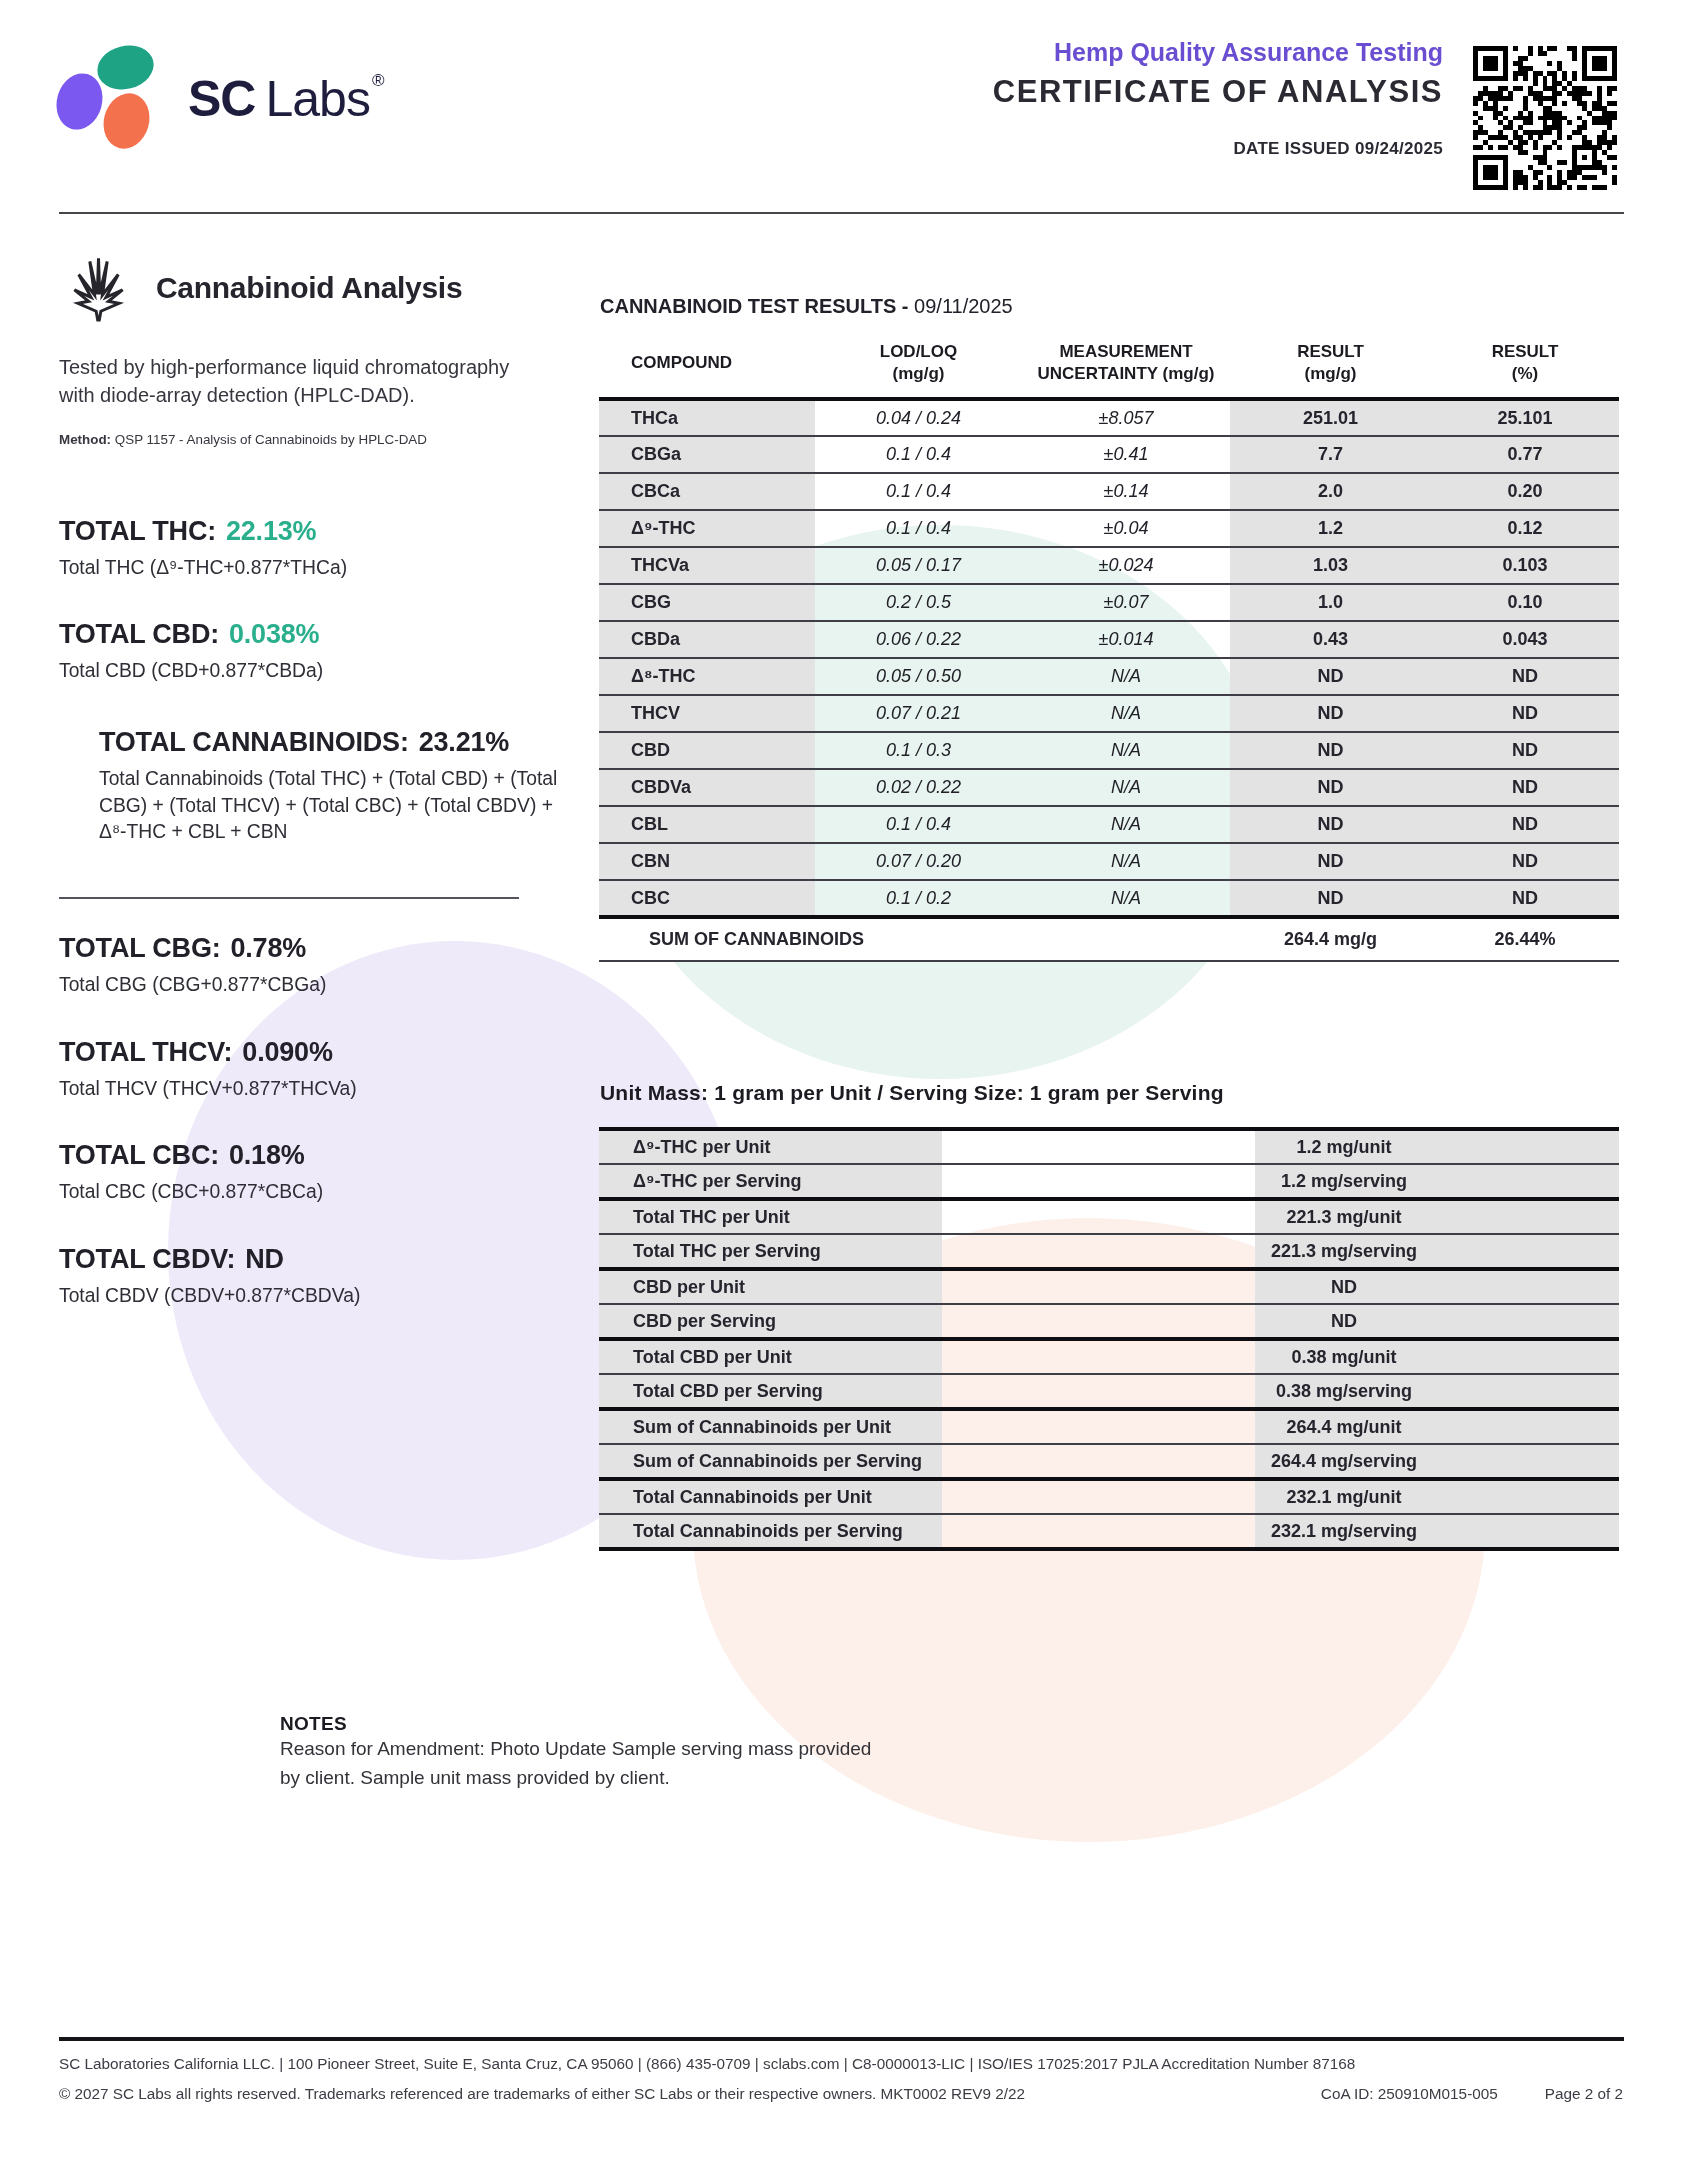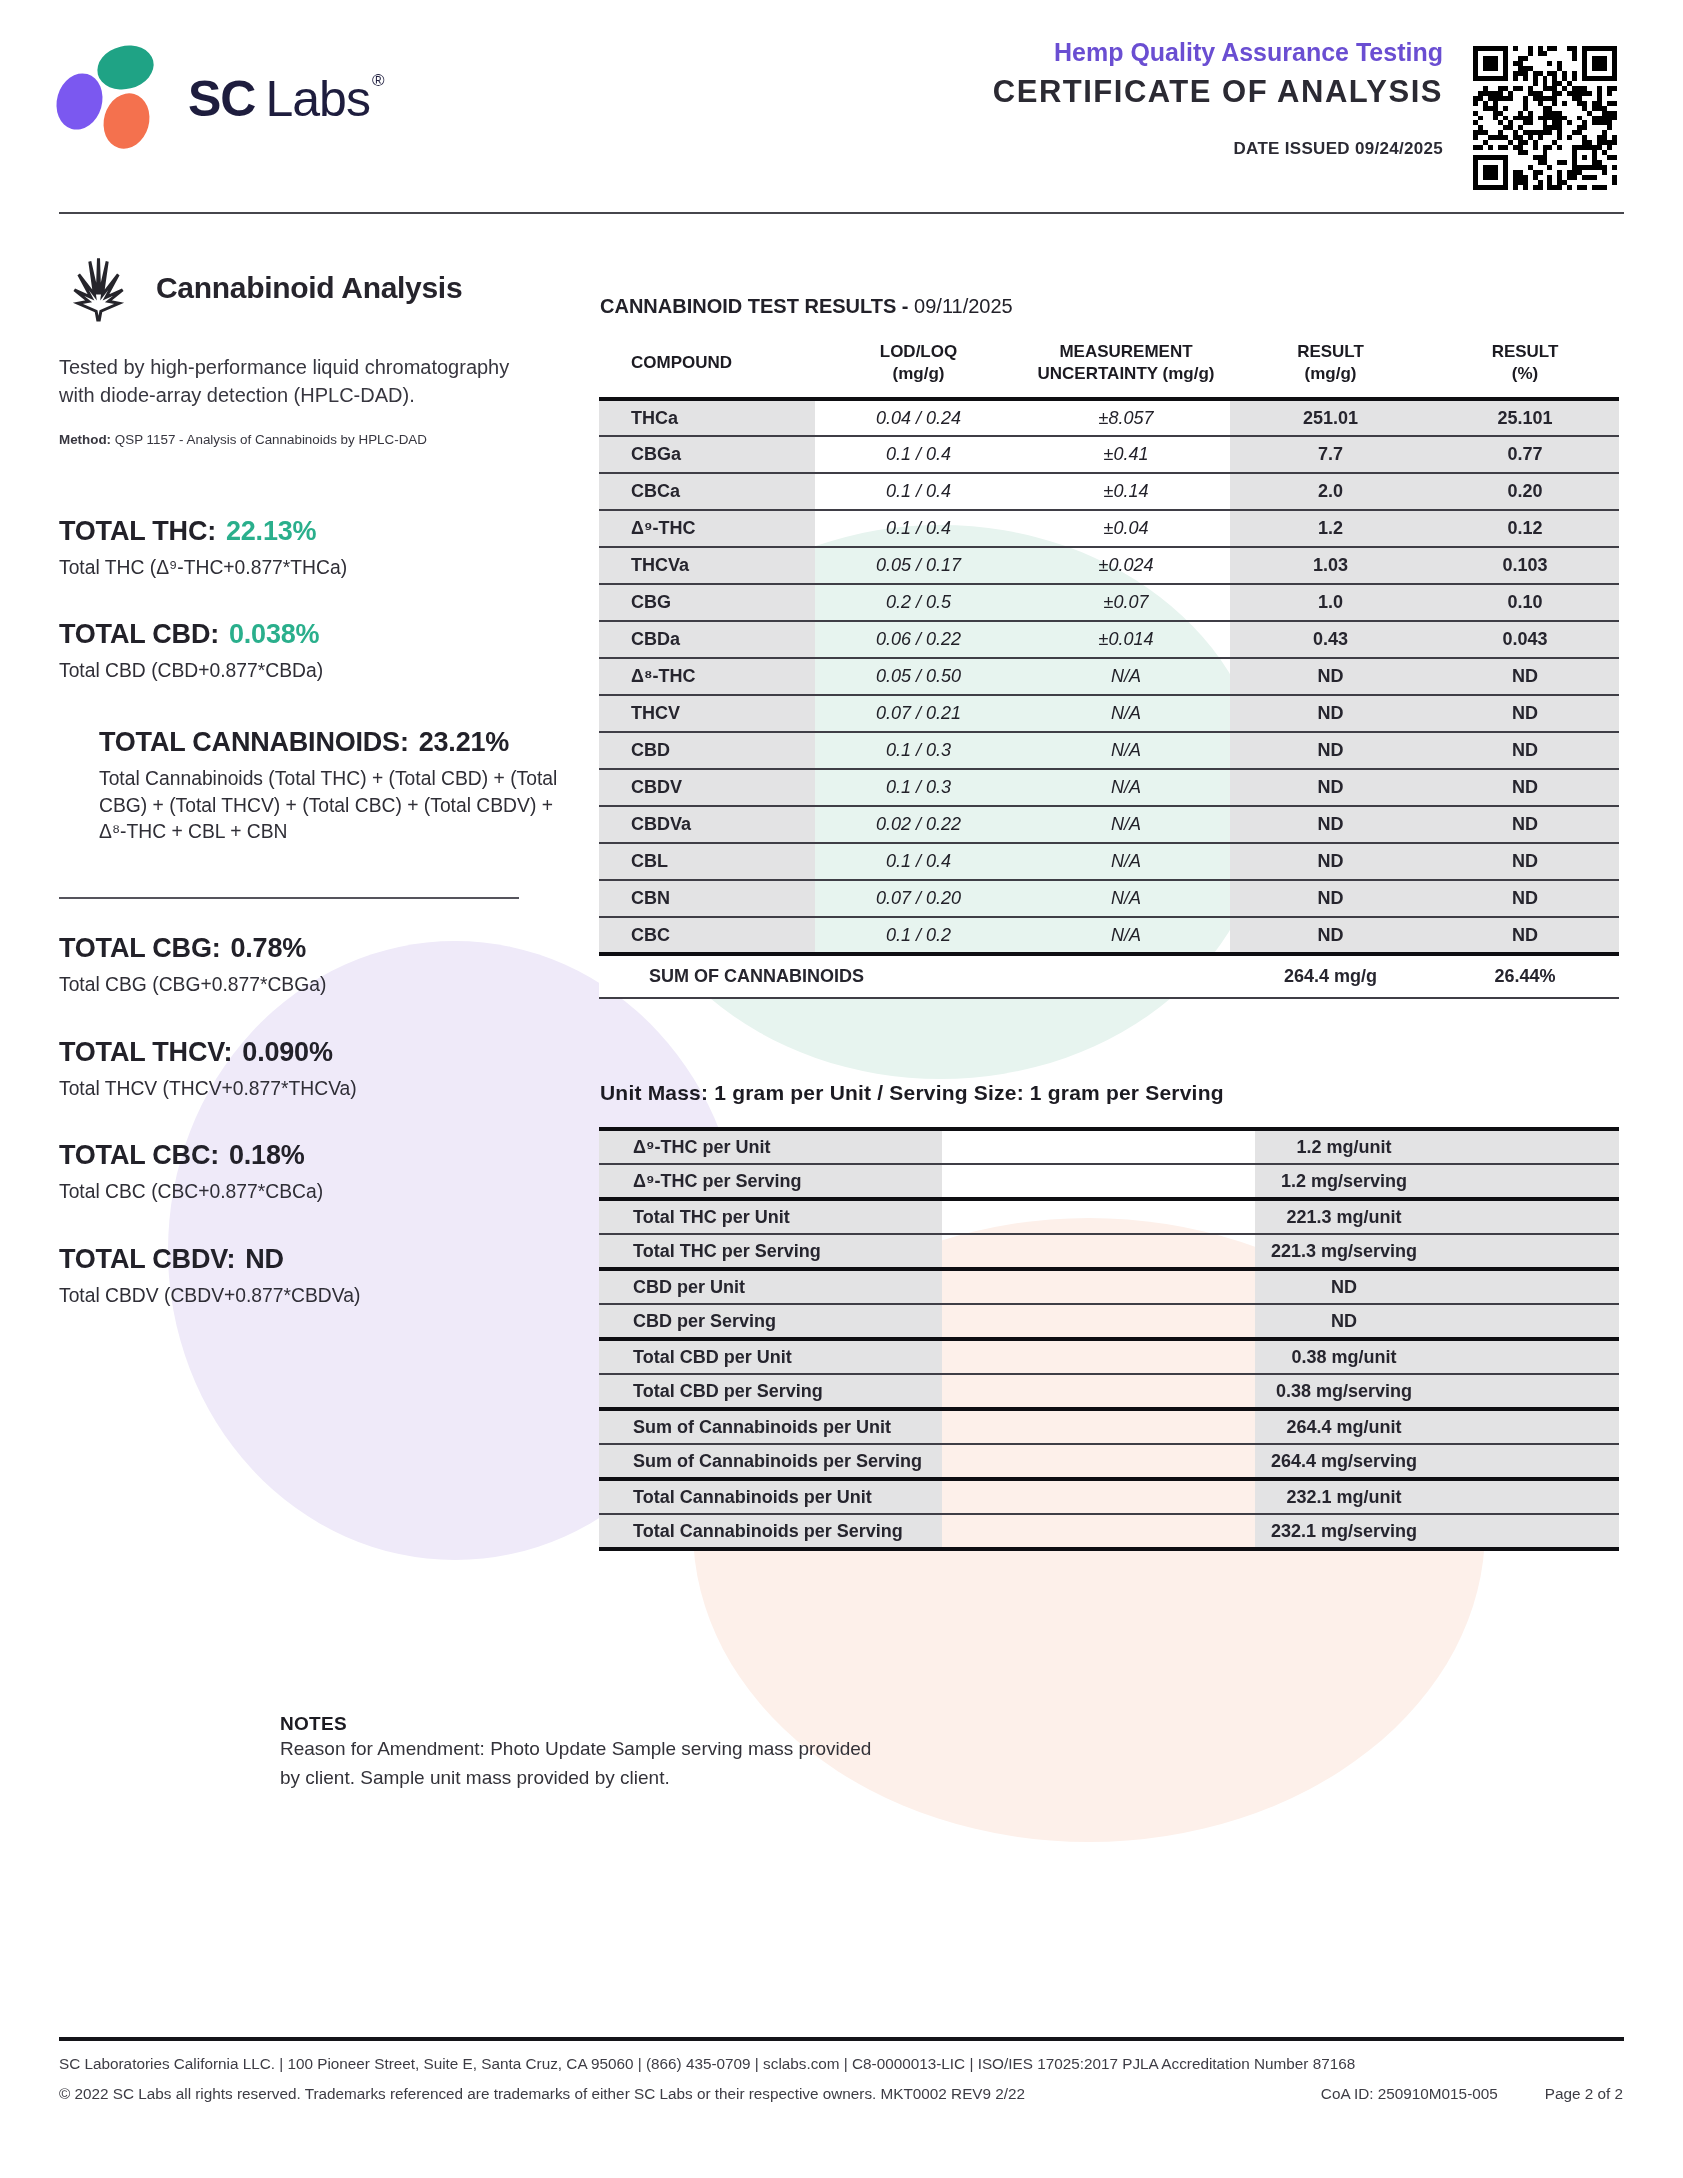--- a/index.html
+++ b/index.html
@@ -668,27 +668,20 @@
           <td class="c-pct">ND</td>
         </tr>
         <tr>
           <td class="c-compound">CBD</td>
           <td class="c-lod">0.1 / 0.3</td>
           <td class="c-unc">N/A</td>
           <td class="c-mg">ND</td>
           <td class="c-pct">ND</td>
         </tr>
         <tr>
-          <td class="c-compound">CBDV</td>
-          <td class="c-lod">0.1 / 0.3</td>
-          <td class="c-unc">N/A</td>
-          <td class="c-mg">ND</td>
-          <td class="c-pct">ND</td>
-        </tr>
-        <tr>
           <td class="c-compound">CBDVa</td>
           <td class="c-lod">0.02 / 0.22</td>
           <td class="c-unc">N/A</td>
           <td class="c-mg">ND</td>
           <td class="c-pct">ND</td>
         </tr>
         <tr>
           <td class="c-compound">CBL</td>
           <td class="c-lod">0.1 / 0.4</td>
           <td class="c-unc">N/A</td>
@@ -785,21 +778,21 @@
   </table>
 
   <div class="notes">
     <div class="notes-heading">NOTES</div>
     <div class="notes-body">Reason for Amendment: Photo Update Sample serving mass provided by client. Sample unit mass provided by client.</div>
   </div>
 
   <div class="footer-rule"></div>
   <div class="footer-line1">SC Laboratories California LLC. | 100 Pioneer Street, Suite E, Santa Cruz, CA 95060 | (866) 435-0709 | sclabs.com | C8-0000013-LIC | ISO/IES 17025:2017 PJLA Accreditation Number 87168</div>
   <div class="footer-line2">
-    <span>© 2022 SC Labs all rights reserved. Trademarks referenced are trademarks of either SC Labs or their respective owners. MKT0002 REV9 2/22</span>
+    <span>© 2027 SC Labs all rights reserved. Trademarks referenced are trademarks of either SC Labs or their respective owners. MKT0002 REV9 2/22</span>
     <span class="footer-right">
       <span>CoA ID: 250910M015-005</span>
       <span>Page 2 of 2</span>
     </span>
   </div>
 
 </div>
 
 
 </body></html>

